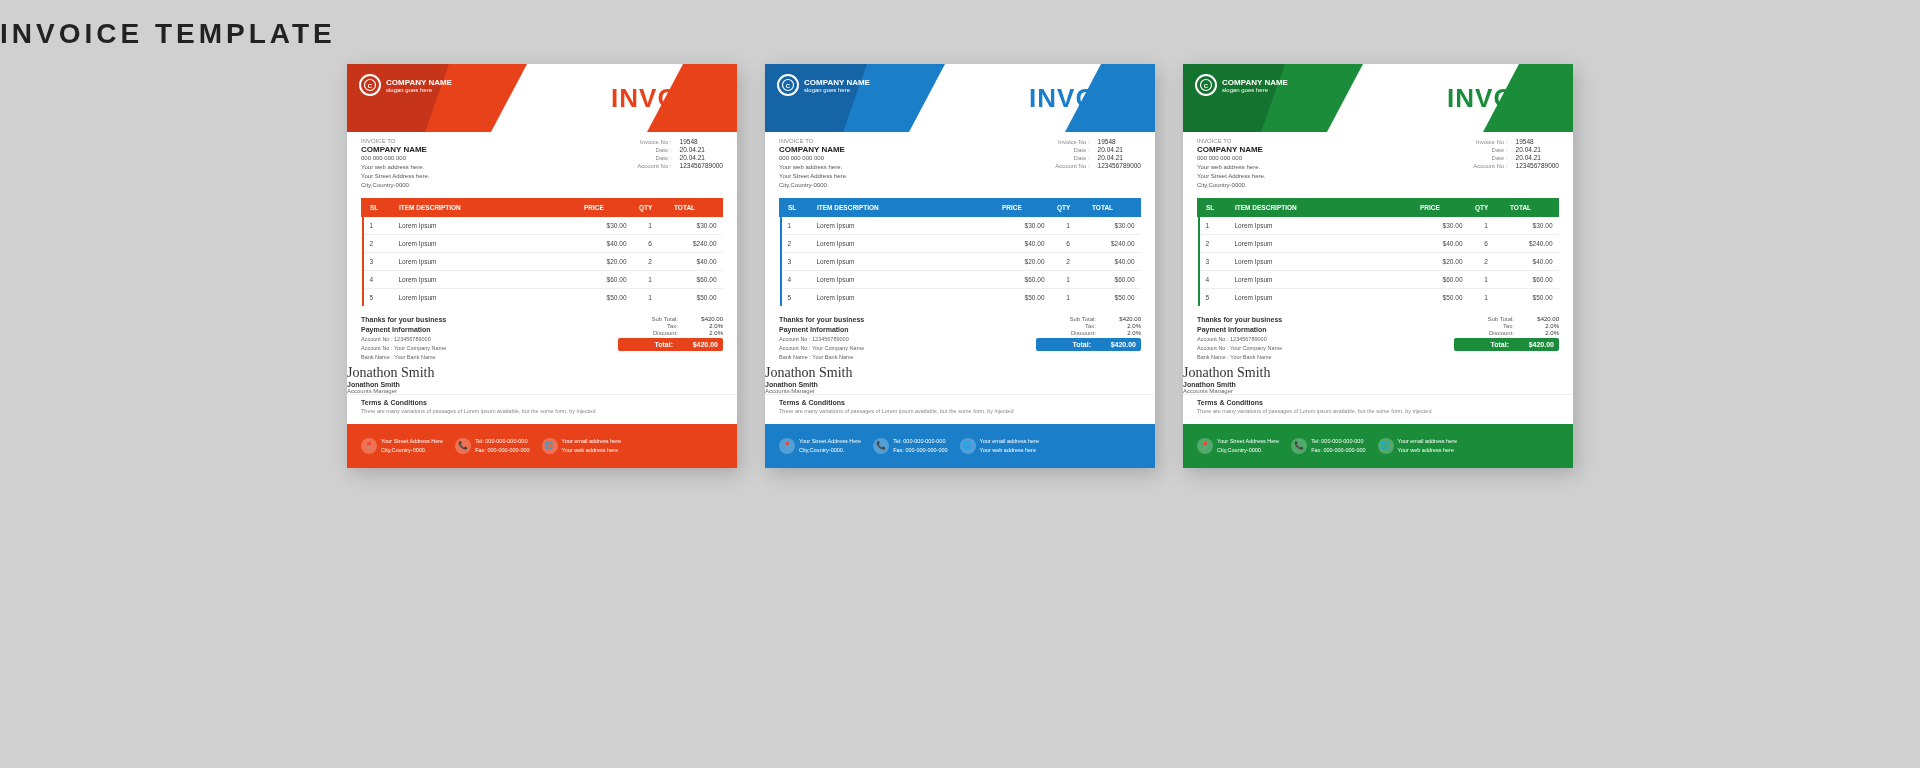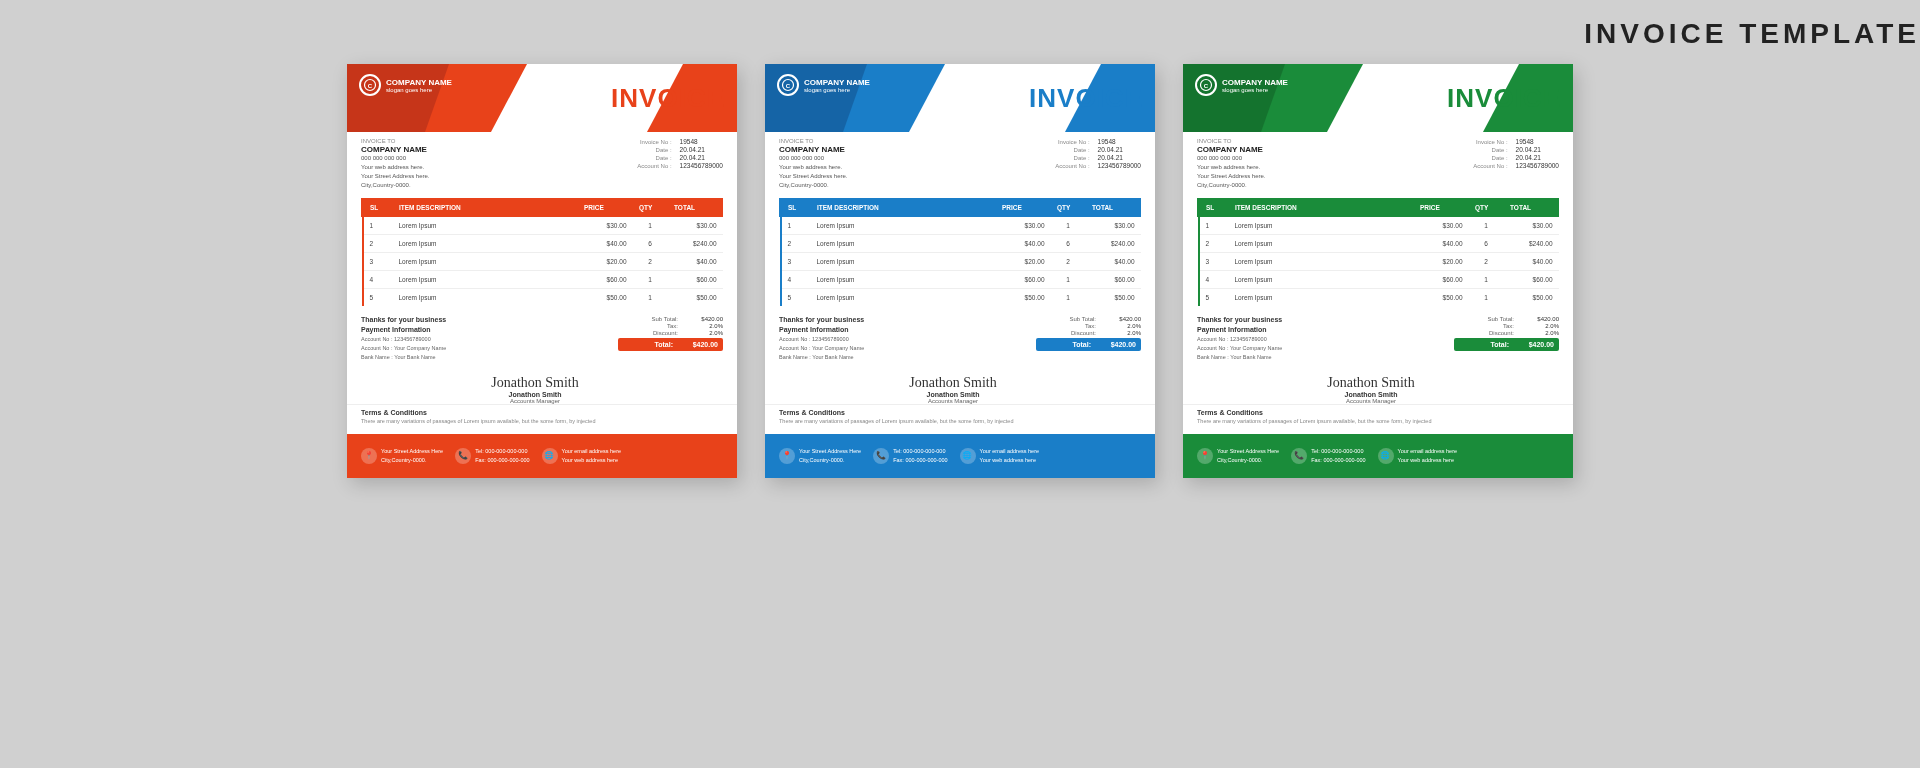--- a/index.html
+++ b/index.html
@@ -144,23 +144,23 @@
     .inv-total-final {
       display: flex; gap: 10px; justify-content: flex-end;
       margin-top: 2px; border-radius: 2px;
       padding: 3px 5px;
     }
     .inv-total-final .inv-totals-label { color: #fff; font-weight: bold; font-size: 7px; }
     .inv-total-final .inv-totals-val { color: #fff; font-weight: bold; font-size: 7px; }
 
     
     .inv-signature-area {
-      text-align: center;
+      text-align: left;
       padding-right: 14px;
-      margin-top: 10px;
+      margin-top: 0;
     }
     .inv-signature-script { font-family: 'Brush Script MT', cursive; font-size: 14px; color: #333; }
     .inv-signature-name { font-size: 7px; font-weight: bold; color: #333; }
     .inv-signature-role { font-size: 6px; color: #666; }
 
     
     .inv-terms-area {
       padding: 4px 14px 4px 14px;
       border-top: 1px solid #eee;
     }
@@ -222,21 +222,21 @@
     .theme-green .inv-total-final { background: #1a8c3a; }
     .theme-green .inv-bottom-bar { background: #1a8c3a; }
     .theme-green .inv-table tbody tr td:first-child { border-left: 2px solid #1a8c3a; }
 
     .inv-table-wrapper { padding: 0 14px; }
     .inv-meta-section { padding: 6px 14px 4px 14px; }
   </style>
 </head>
 <body>
 
-<div style="width:100%; text-align:right;">
+<div style="width:100%; text-align:left;">
   <h1 class="page-title">INVOICE TEMPLATE</h1>
 </div>
 
 <div class="invoices-row">
 
   <div class="invoice-card theme-red">
     <div class="inv-header">
       <div class="inv-header-bg-left"></div>
       <div class="inv-header-bg-accent"></div>
       <div class="inv-header-right-shape"></div>

